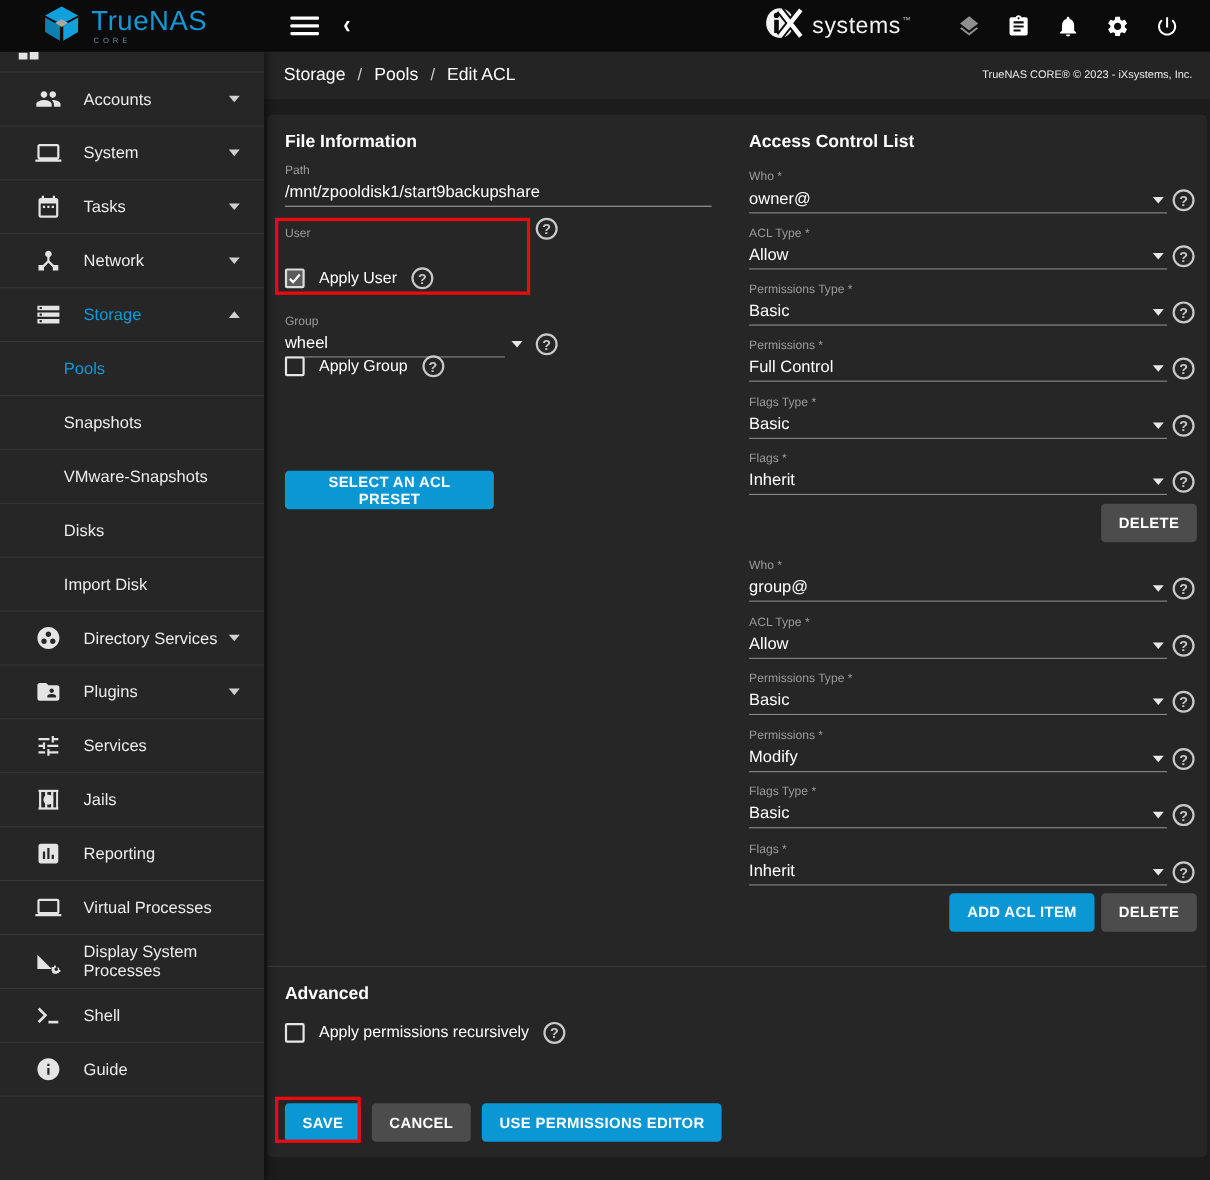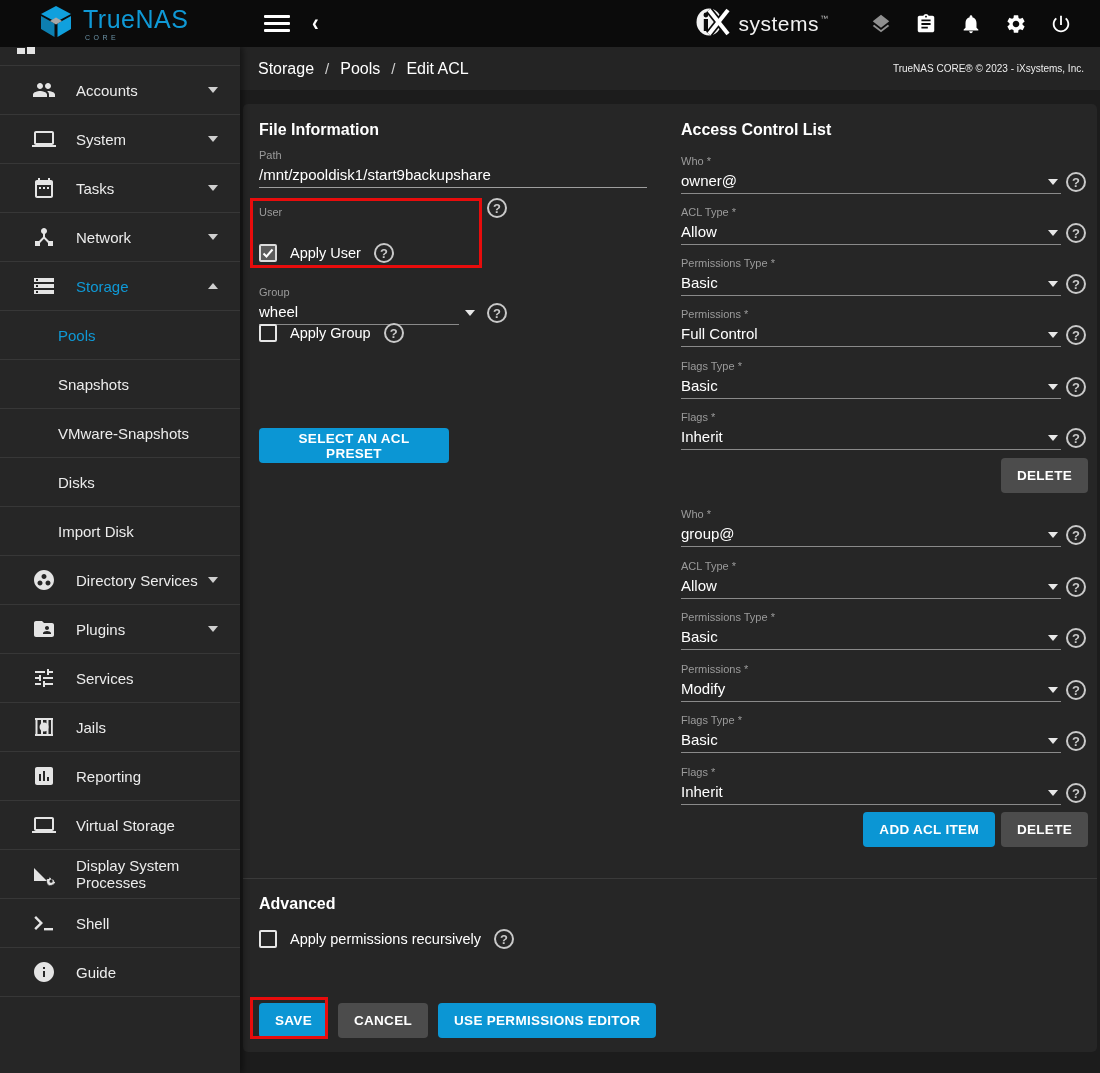--- a/index.html
+++ b/index.html
@@ -272,21 +272,21 @@
       <div class="side-item">
         <span class="s-icon"><svg viewBox="0 0 24 24">
             <path d="M19 3H5c-1.1 0-2 .9-2 2v14c0 1.1.9 2 2 2h14c1.1 0 2-.9 2-2V5c0-1.1-.9-2-2-2zM9 17H7v-7h2v7zm4 0h-2V7h2v10zm4 0h-2v-4h2v4z"></path>
           </svg></span>
         <span class="side-label">Reporting</span>
       </div>
       <div class="side-item">
         <span class="s-icon"><svg viewBox="0 0 24 24">
             <path d="M20 18c1.1 0 2-.9 2-2V6c0-1.1-.9-2-2-2H4c-1.1 0-2 .9-2 2v10c0 1.1.9 2 2 2H0v2h24v-2h-4zM4 6h16v10H4V6z"></path>
           </svg></span>
-        <span class="side-label">Virtual Storage</span>
+        <span class="side-label">Virtual Processes</span>
       </div>
       <div class="side-item">
         <span class="s-icon"><svg viewBox="0 0 24 24">
             <path d="M2 19h13L2 6z"></path>
             <path d="M17.5 15.5l.3 1.2 1.2.3-.3 1.2.9.9 1.2-.5 1 .7v1.3l1.2.4-.1 1.3-1.2.3-.4 1.2-1.3-.2-.8 1-1.2-.5-1.1.6-.4-1.2-1.2-.3.2-1.3-.9-.9.6-1.1-.6-1.1 1-.8 1.3.1.6-1.1zm1.6 3.1a1.6 1.6 0 100 3.2 1.6 1.6 0 000-3.2z" transform="translate(0,-1)"></path>
           </svg></span>
         <span class="side-label">Display System Processes</span>
       </div>
       <div class="side-item">
         <span class="s-icon"><svg viewBox="0 0 24 24">

